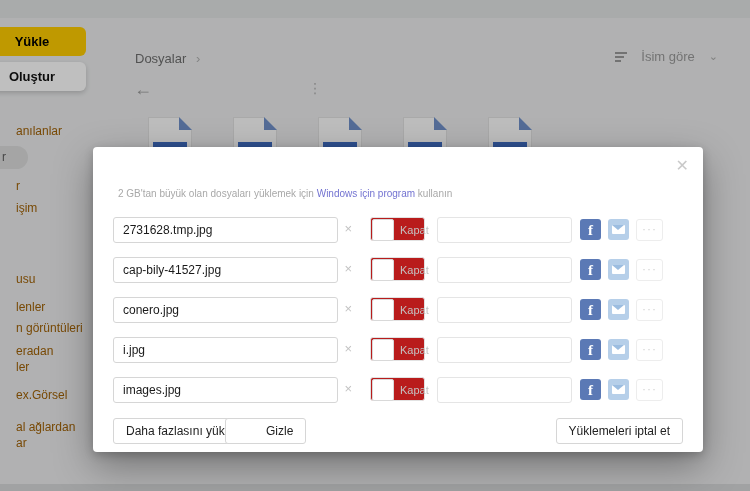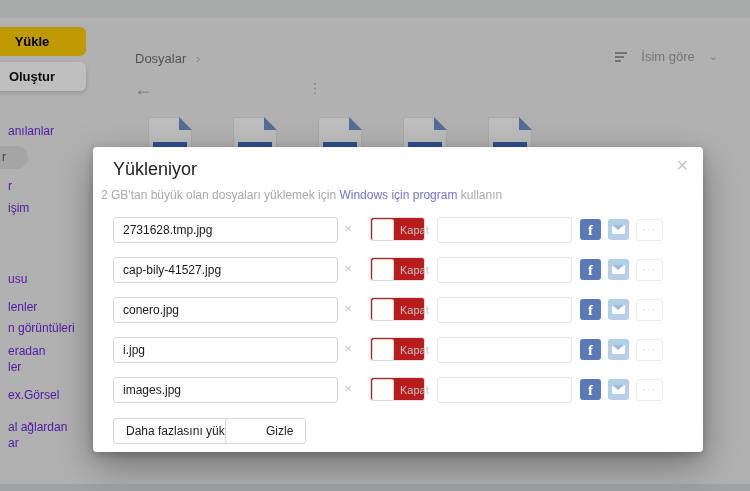--- a/index.html
+++ b/index.html
@@ -4,21 +4,21 @@
 <style>
   * { margin:0; padding:0; box-sizing:border-box; }
   body { background:#555; font-family:"Liberation Sans", sans-serif; }
   .screen { position:relative; width:750px; height:491px; background:#eceDee; background:#ecedee; overflow:hidden; font-family:"Liberation Sans", sans-serif; }
   .top-band { position:absolute; top:0; left:0; right:0; height:18px; background:#e2e4e5; }
   .bottom-band { position:absolute; bottom:0; left:0; right:0; height:7px; background:#d7d9da; }
 
   
   .btn-upload { position:absolute; left:-22px; top:27px; width:108px; height:29px; background:#ffcc00; border-radius:6px; font-size:13px; font-weight:bold; color:#000; text-align:center; line-height:29px; cursor:pointer; }
   .btn-create { position:absolute; left:-22px; top:62px; width:108px; height:29px; background:#ffffff; border-radius:6px; box-shadow:0 2px 5px rgba(0,0,0,0.18); font-size:13px; font-weight:bold; color:#111; text-align:center; line-height:29px; cursor:pointer; }
-  .side-item { position:absolute; left:8px; font-size:12px; color:#6d28d9; line-height:16px; cursor:pointer; white-space:nowrap; }
+  .side-item { position:absolute; left:16px; font-size:12px; color:#a16207; line-height:16px; cursor:pointer; white-space:nowrap; }
   .side-pill { position:absolute; left:-14px; top:146px; width:42px; height:23px; background:#dcdcdc; border-radius:12px; font-size:12px; color:#5f5f5f; line-height:23px; padding-left:16px; cursor:pointer; }
 
   
   .breadcrumb { position:absolute; left:135px; top:51px; font-size:13px; color:#6e6e6e; cursor:pointer; }
   .crumb-chev { position:absolute; left:196px; top:51px; font-size:13px; color:#b0b0b0; }
   .sortctl { position:absolute; right:32px; top:49px; display:flex; align-items:center; gap:14px; cursor:pointer; }
   .sort-bars { display:flex; flex-direction:column; gap:2px; }
   .sort-bars i { display:block; height:2px; background:#9a9a9a; }
   .sort-bars i:nth-child(1){width:12px;} .sort-bars i:nth-child(2){width:9px;} .sort-bars i:nth-child(3){width:6px;}
   .sort-label { font-size:13px; color:#9a9a9a; }
@@ -31,21 +31,21 @@
   .thumb { position:absolute; top:117px; width:44px; height:56px; background:#fcfcfc; border:1px solid #e2e2e2; }
   .thumb .fold { position:absolute; top:-1px; right:-1px; width:0; height:0; border-bottom:13px solid #7191ca; border-right:13px solid #ecedee; }
   .thumb .img { position:absolute; left:4px; top:24px; width:34px; height:26px; background:#3f6cc0; }
   .thumb .sun { position:absolute; left:8px; top:29px; width:9px; height:9px; border-radius:50%; background:#f0b400; }
 
   
   .dim { position:absolute; inset:0; background:rgba(0,0,0,0.25); z-index:5; }
   .modal { position:absolute; left:93px; top:147px; width:610px; height:305px; background:#ffffff; border-radius:4px; box-shadow:0 14px 38px rgba(0,0,0,0.35), 0 3px 10px rgba(0,0,0,0.2); z-index:10; }
   .m-title { position:absolute; left:20px; top:12px; font-size:18px; color:#222222; }
   .m-close { position:absolute; right:10px; top:7px; font-size:16px; color:#c9c9c9; cursor:pointer; padding:2px 4px; }
-  .m-note { position:absolute; left:8px; top:41px; font-size:12px; color:#a8a8a8; }
+  .m-note { position:absolute; left:25px; top:41px; font-size:10px; color:#a8a8a8; }
   .m-note a { color:#7373d1; text-decoration:none; cursor:pointer; }
 
   .u-row { position:absolute; left:20px; width:570px; height:26px; }
   .name-wrap { position:absolute; left:0; top:0; width:247px; height:26px; }
   .name-wrap input { width:225px; height:26px; border:1px solid #d6d6d6; border-radius:3px; padding:0 26px 0 9px; font-size:12px; color:#1a1a1a; font-family:"Liberation Sans", sans-serif; background:#fff; outline:none; }
   .clear-x { position:absolute; right:8px; top:5px; font-size:13px; color:#c2c2c2; cursor:pointer; line-height:14px; }
   .toggle { position:absolute; left:257px; top:0; width:55px; height:24px; border:1px solid #e2e2e2; border-radius:3px; background:#b91c1c; cursor:pointer; }
   .knob { position:absolute; left:1px; top:1px; width:22px; height:22px; background:#ffffff; border:1px solid #d9d9d9; border-radius:2px; }
   .toggle-label { position:absolute; left:29px; top:0; line-height:24px; font-size:11px; color:#c3c3c3; }
   .link-input { position:absolute; left:324px; top:0; width:135px; height:26px; border:1px solid #e5e5e5; border-radius:3px; background:#fff; outline:none; font-size:12px; padding:0 8px; font-family:"Liberation Sans", sans-serif; }
@@ -122,21 +122,20 @@
     </div>
   <div class="thumb" style="left:488px">
       <span class="fold"></span>
       <span class="img"></span>
       <span class="sun"></span>
     </div>
 
   <div class="dim"></div>
 
   <div class="modal">
-    <div class="m-title">Yükleniyor</div>
     <div class="m-close">✕</div>
     <div class="m-note">
       <span>2 GB'tan büyük olan dosyaları yüklemek için </span><a>Windows için program</a><span> kullanın</span>
     </div>
 
     <div class="u-row" style="top:70px">
       <div class="name-wrap"><input value="2731628.tmp.jpg" style=""><span class="clear-x">×</span></div>
       <div class="toggle">
           <span class="knob"></span>
           <span class="toggle-label">Kapat</span>
@@ -205,16 +204,17 @@
       <div class="soc-fb">f</div>
       <div class="soc-mail">
           <span class="env"></span>
           <span class="flap"></span>
         </div>
       <div class="soc-more">···</div>
     </div>
 
     <div class="m-footer-btn fb1">Daha fazlasını yükle</div>
     <div class="m-footer-btn fb2">Gizle</div>
+    <div class="m-footer-btn fb3">Yüklemeleri iptal et</div>
   </div>
 
   <div class="bottom-band"></div>
 </div>
 
 </body></html>

